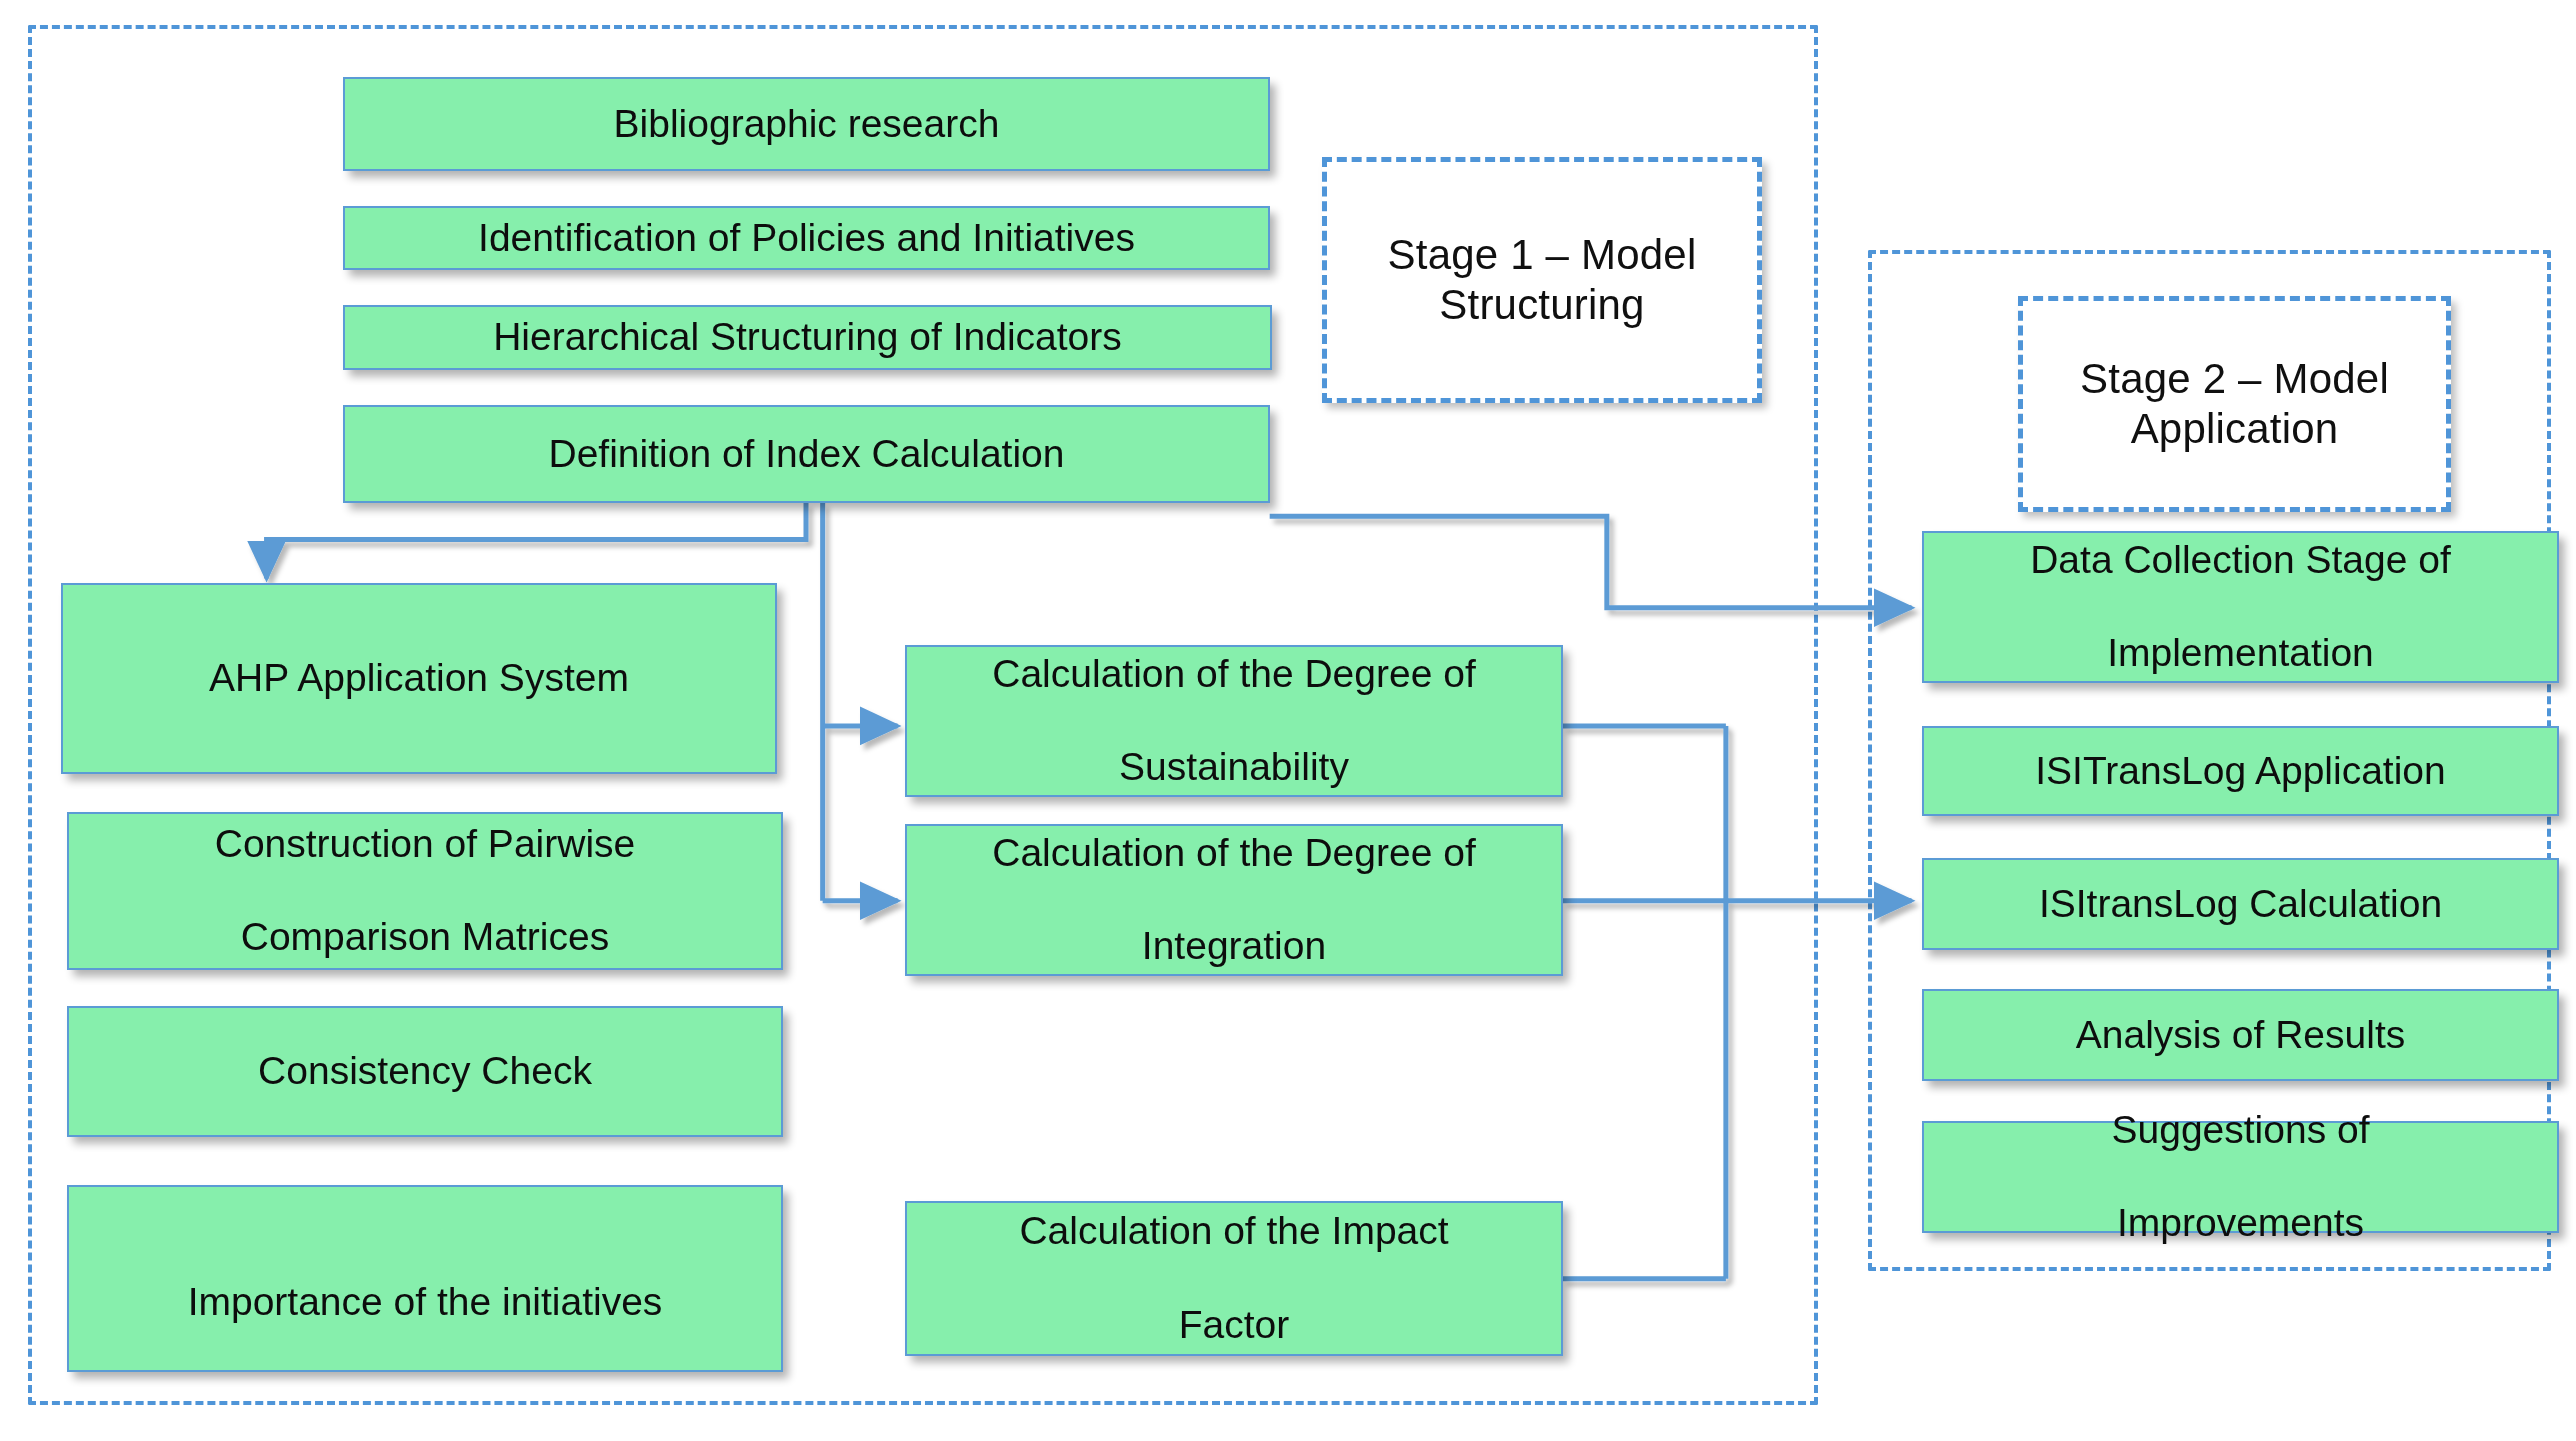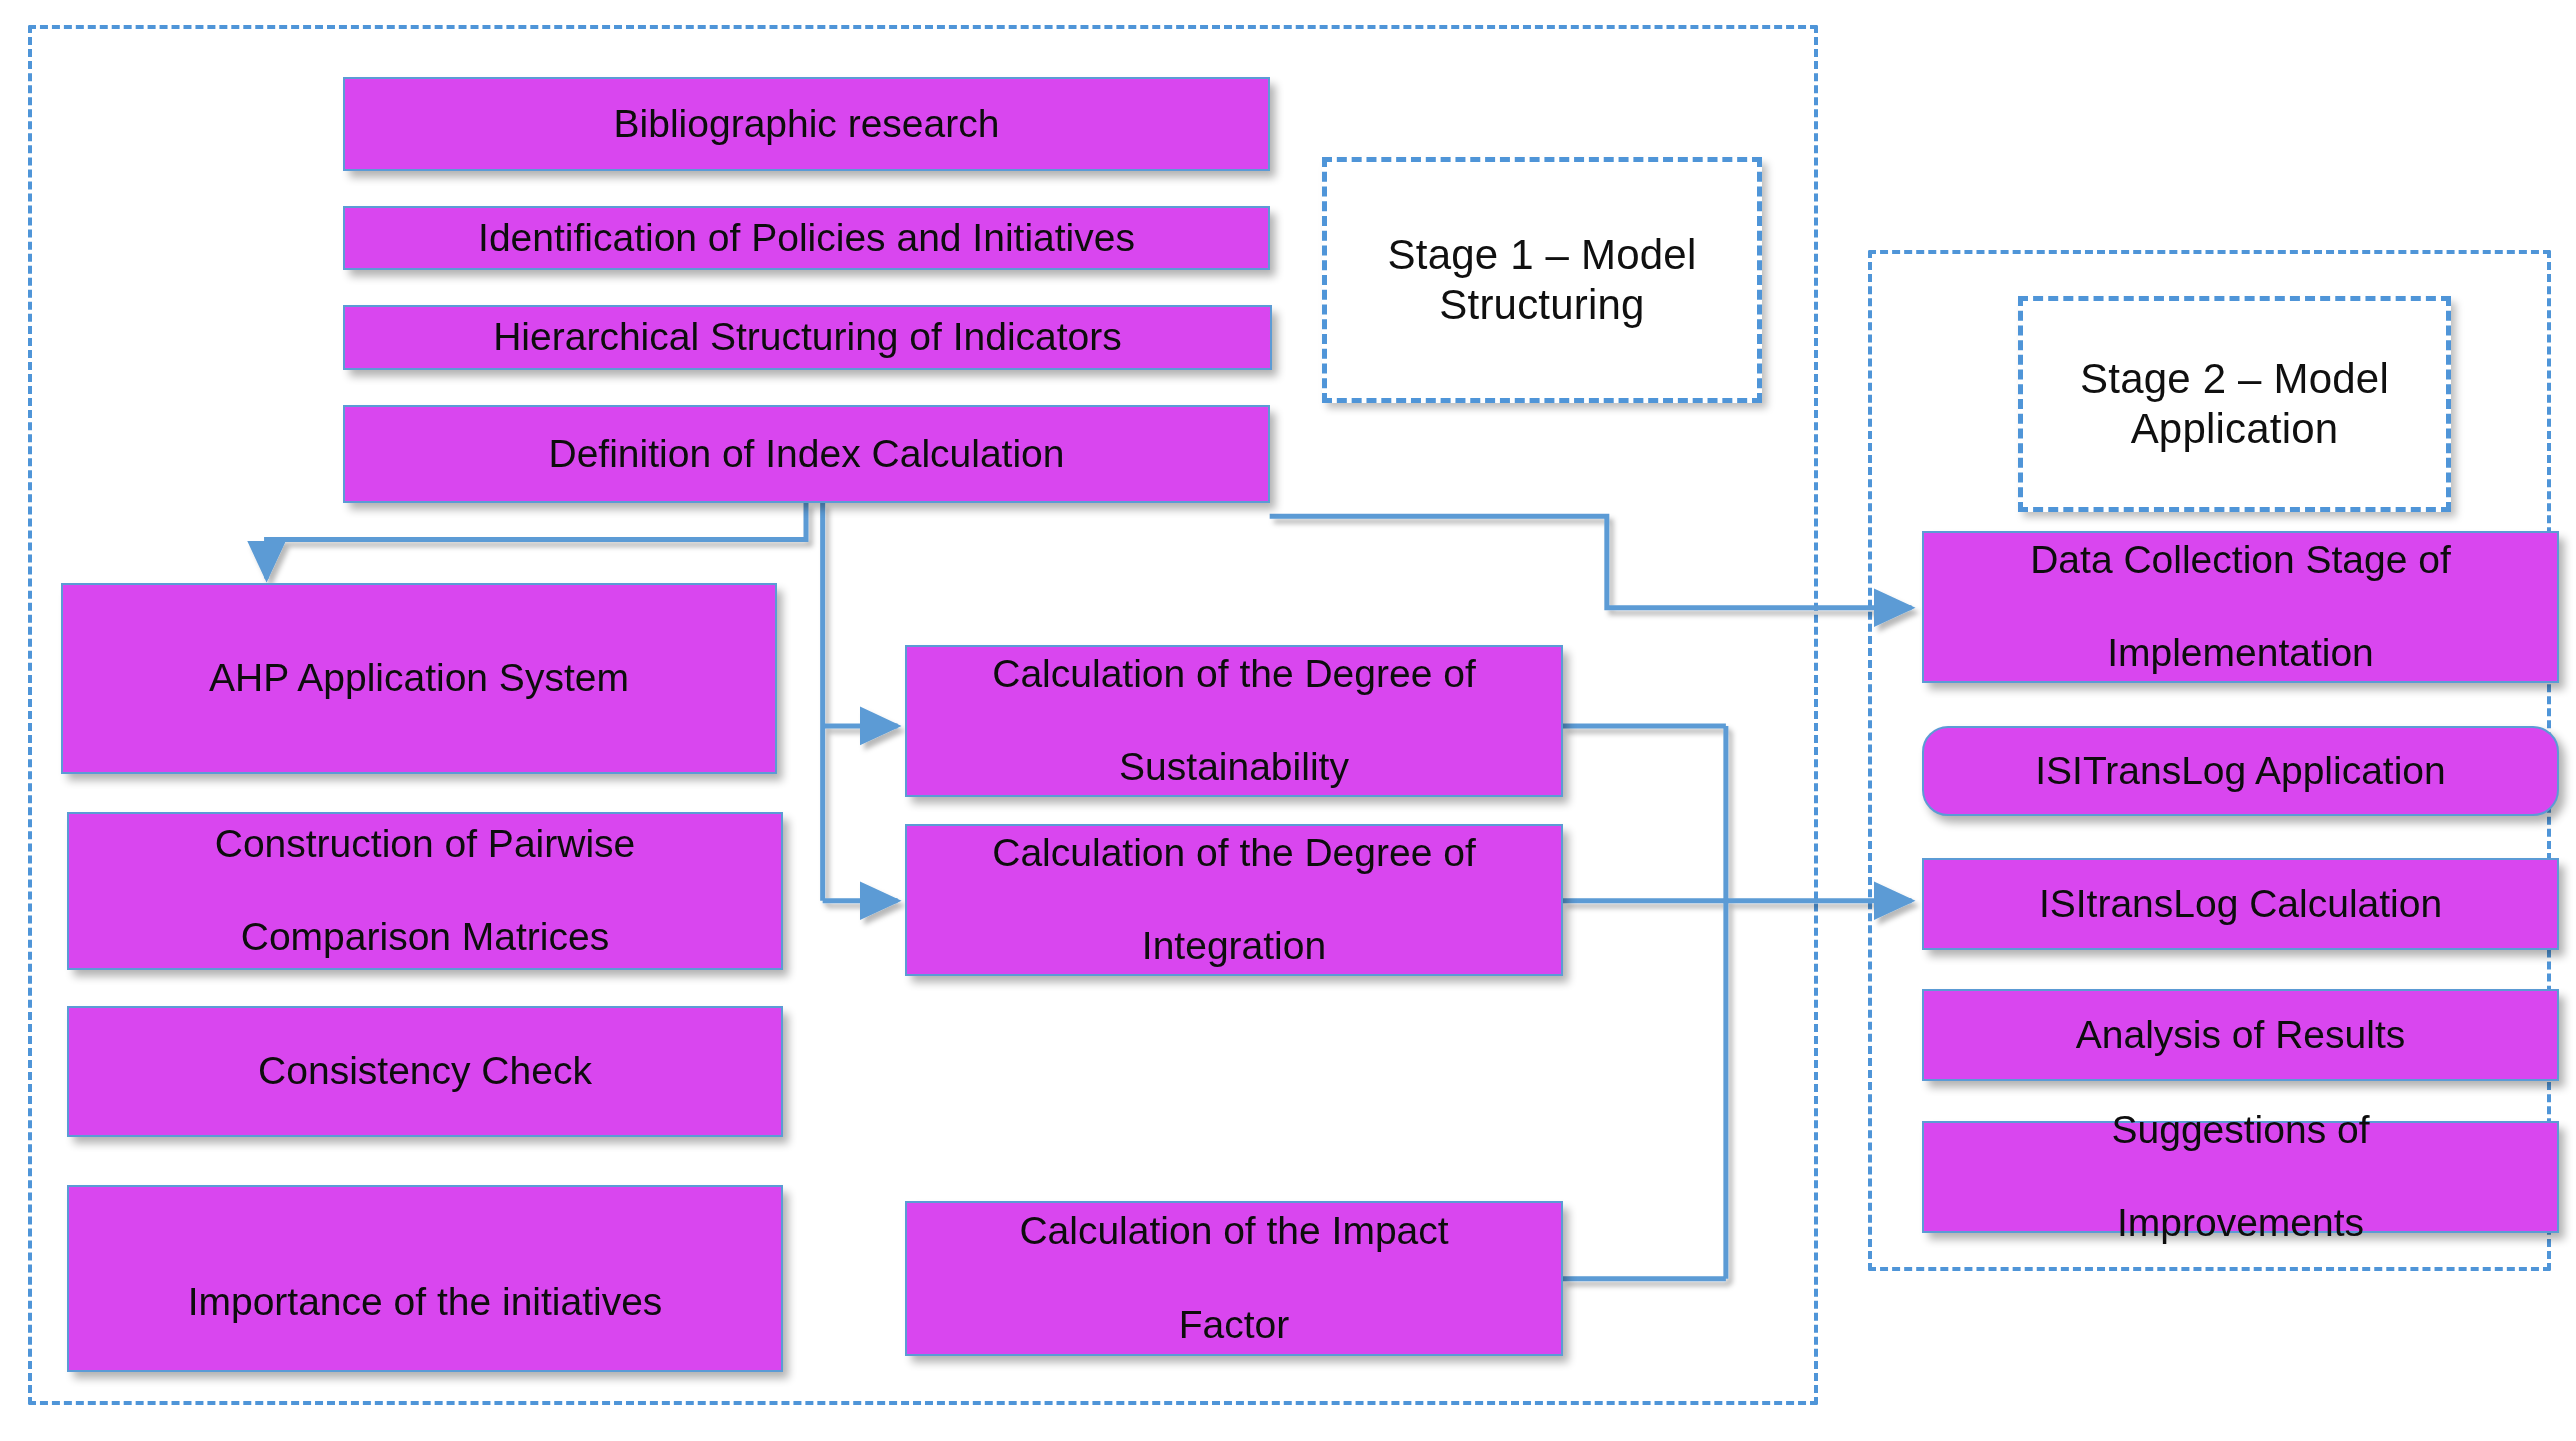--- a/index.html
+++ b/index.html
@@ -24,21 +24,21 @@
     text-align:center;
     color:#101010;
     font-size:42px;
     line-height:1.18;
     letter-spacing:0.2px;
     box-shadow:5px 5.8px 7.5px rgba(0,0,0,.25);
   }
 
   .node{
     position:absolute;
-    background:#d946ef;
+    background:#86efac;
     border:2.5px solid #5b9bd5;
     box-sizing:border-box;
     display:flex;align-items:center;justify-content:center;
     text-align:center;
     color:#0d0d0d;
     font-size:39px;
     line-height:1.2;
     padding:1.7px 8.3px;
     box-shadow:5.8px 6.7px 8.3px rgba(0,0,0,.30);
   }
@@ -183,21 +183,21 @@
     </span>
   </div>
 
   <div class="node" style="left:1922px;top:531px;width:637px;height:152px;">
     <span>
       <span>Data Collection Stage of</span><br>
       <span>Implementation</span>
     </span>
   </div>
 
-  <div class="node" style="left:1922px;top:726px;width:637px;height:90px;border-radius:26px;">
+  <div class="node" style="left:1922px;top:726px;width:637px;height:90px;">
     <span>ISITransLog Application</span>
   </div>
 
   <div class="node" style="left:1922px;top:858px;width:637px;height:92px;">
     <span>ISItransLog Calculation</span>
   </div>
 
   <div class="node" style="left:1922px;top:989px;width:637px;height:92px;">
     <span>Analysis of Results</span>
   </div>

